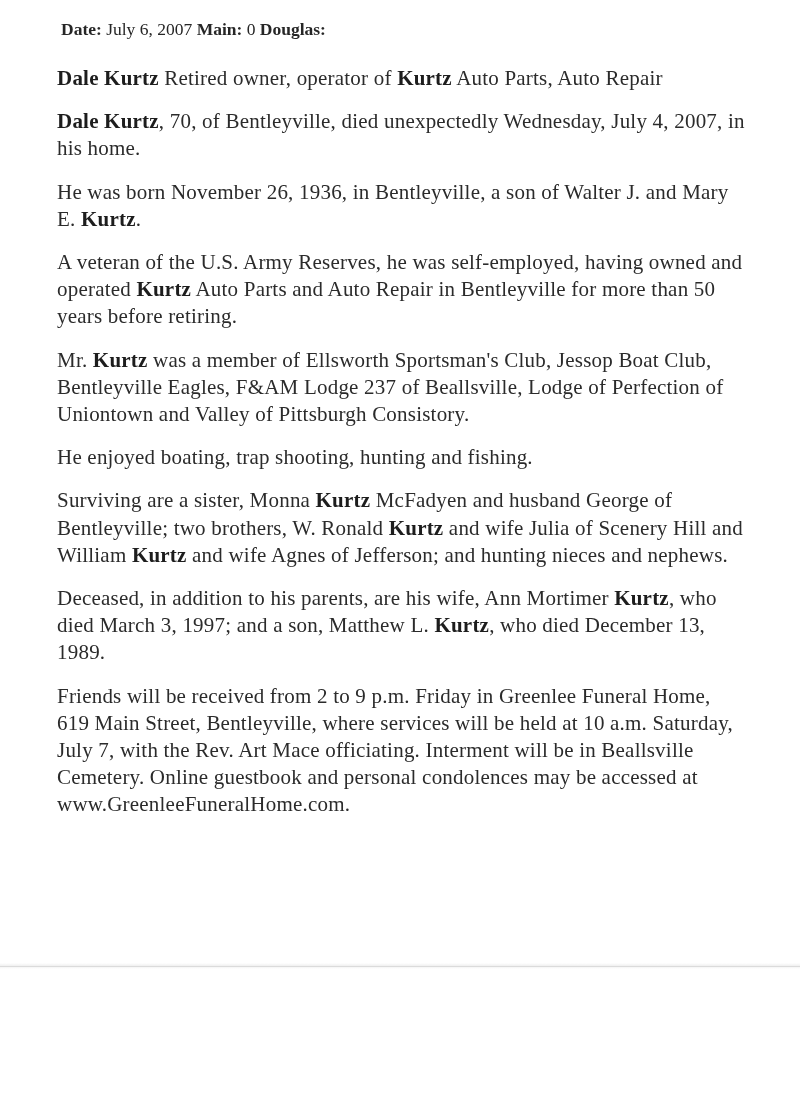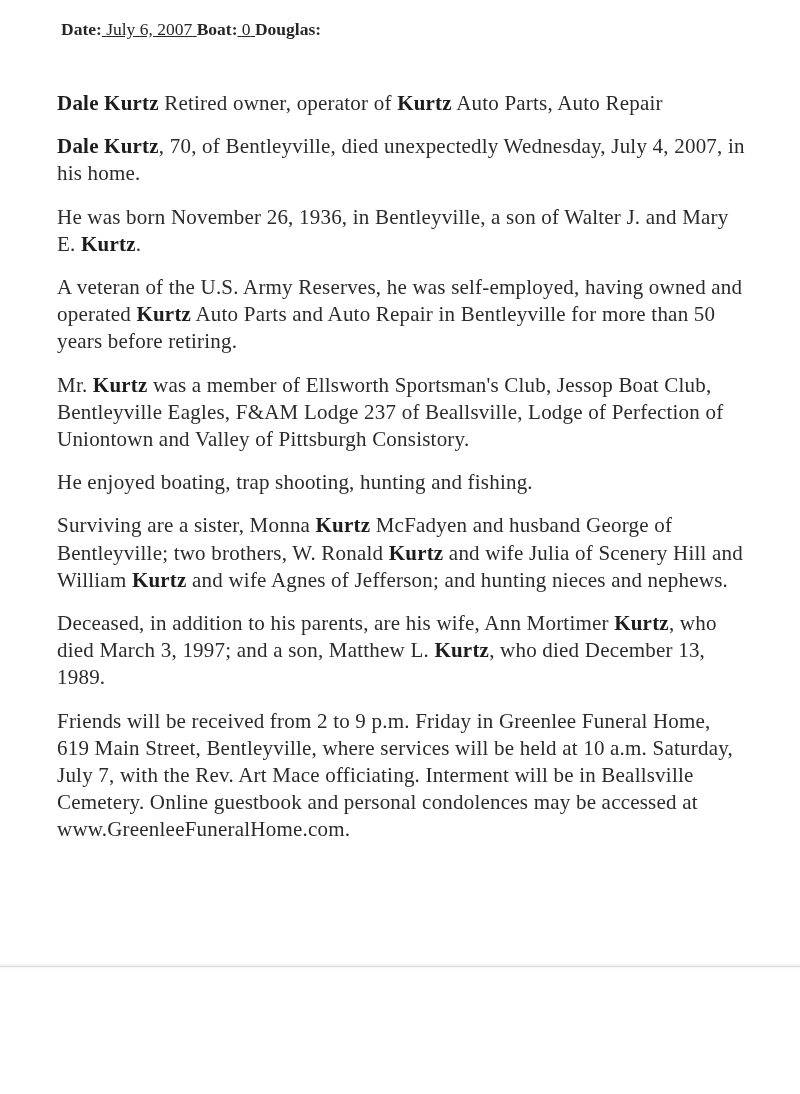--- a/index.html
+++ b/index.html
@@ -50,46 +50,45 @@
     font-size: 17.5px;
     line-height: 22px;
     color: #262626;
     white-space: nowrap;
   }
   .doc-header .lbl {
     font-weight: bold;
   }
   .doc-header .val {
     font-weight: normal;
-    text-decoration: underline;
   }
   .para {
     font-size: 21px;
     line-height: 27.2px;
     color: #2b2b2b;
     margin: 0 0 16px 0;
     text-align: left;
     letter-spacing: 0.01em;
   }
   .para b,
   .para .bold {
     font-weight: bold;
     color: #1d1d1d;
   }
   #p-headline {
-    margin-top: 90px;
+    margin-top: 65px;
   }
 </style>
 </head>
 <body>
 
 <div id="page">
 
   <div class="doc-header">
-    <span class="lbl">Date:</span><span class="val"> <span>July 6, 2007</span> </span><span class="lbl">Boat:</span><span class="val"> <span>0</span> </span><span class="lbl">Douglas:</span><span class="val"></span>
+    <span class="lbl">Date:</span><span class="val"> <span>July 6, 2007</span> </span><span class="lbl">Main:</span><span class="val"> <span>0</span> </span><span class="lbl">Douglas:</span><span class="val"></span>
   </div>
 
   <div id="content">
 
     <p class="para" id="p-headline">
       <span class="bold">Dale Kurtz</span><span> Retired owner, operator of </span><span class="bold">Kurtz</span><span> Auto Parts, Auto Repair</span>
     </p>
 
     <div id="paragraph-container">
         <p class="para" id="p-death-notice"><span class="bold">Dale Kurtz</span><span>, 70, of Bentleyville, died unexpectedly Wednesday, July 4, 2007, in his home.</span></p>

